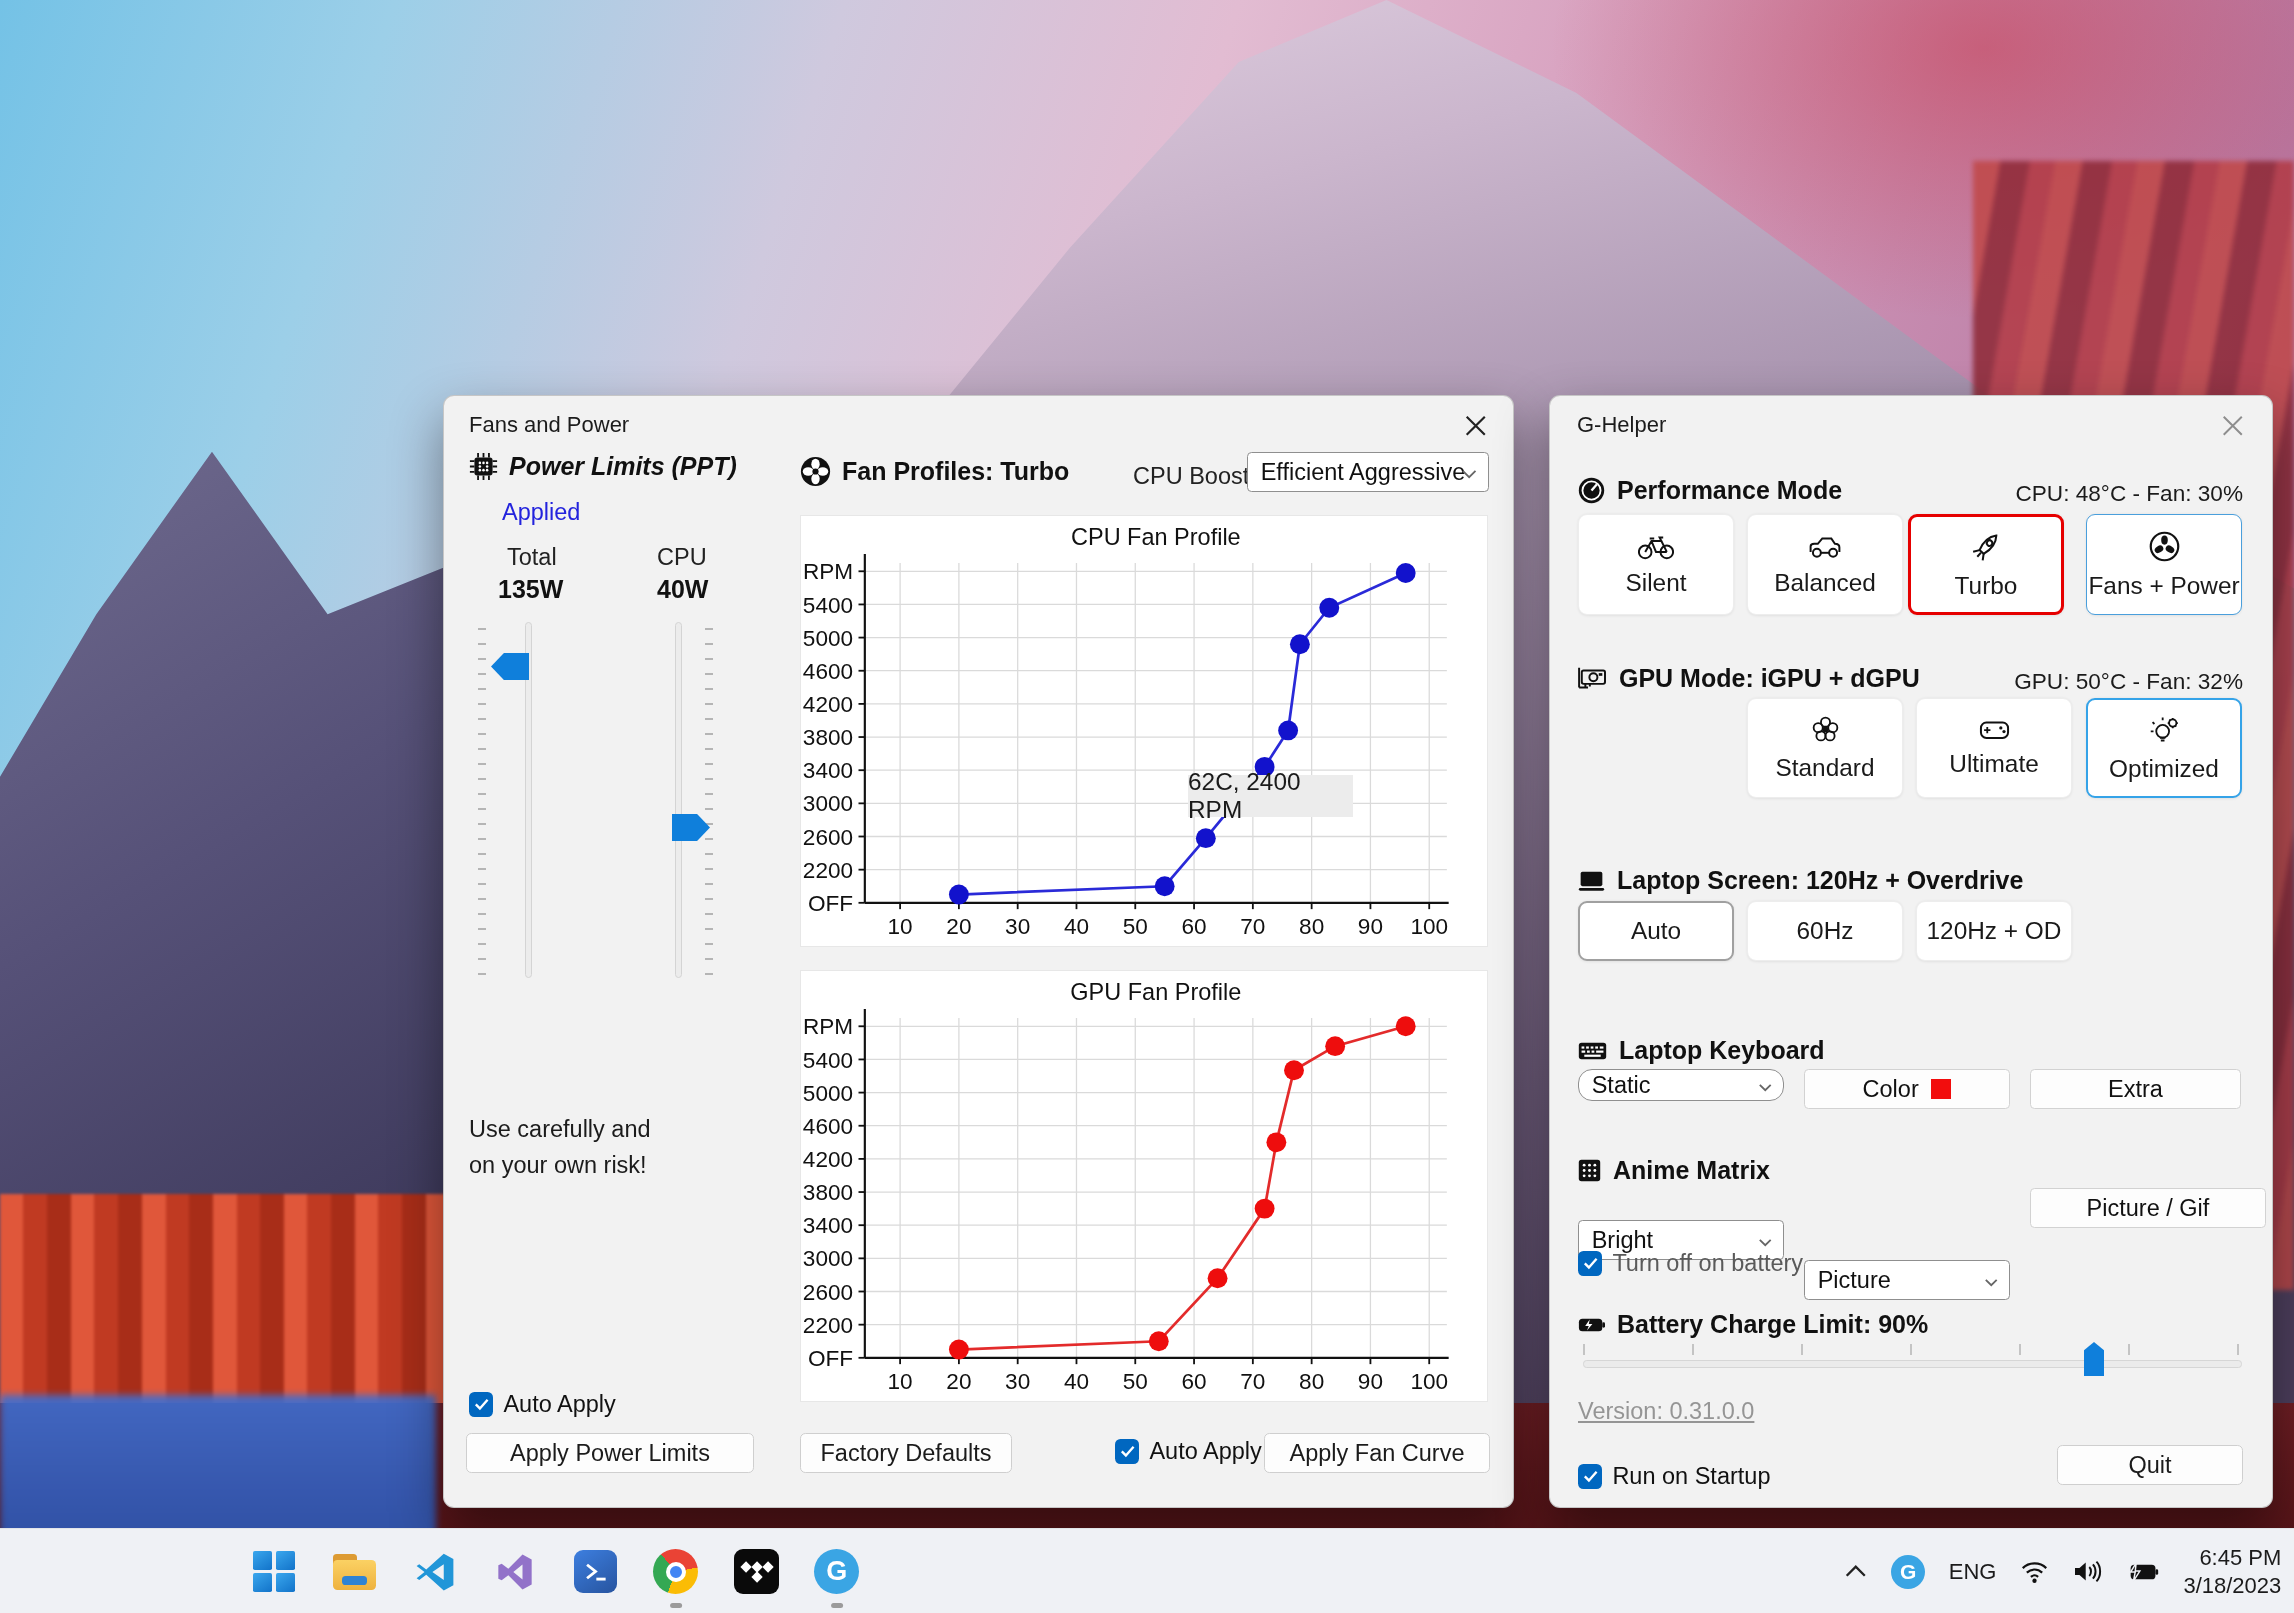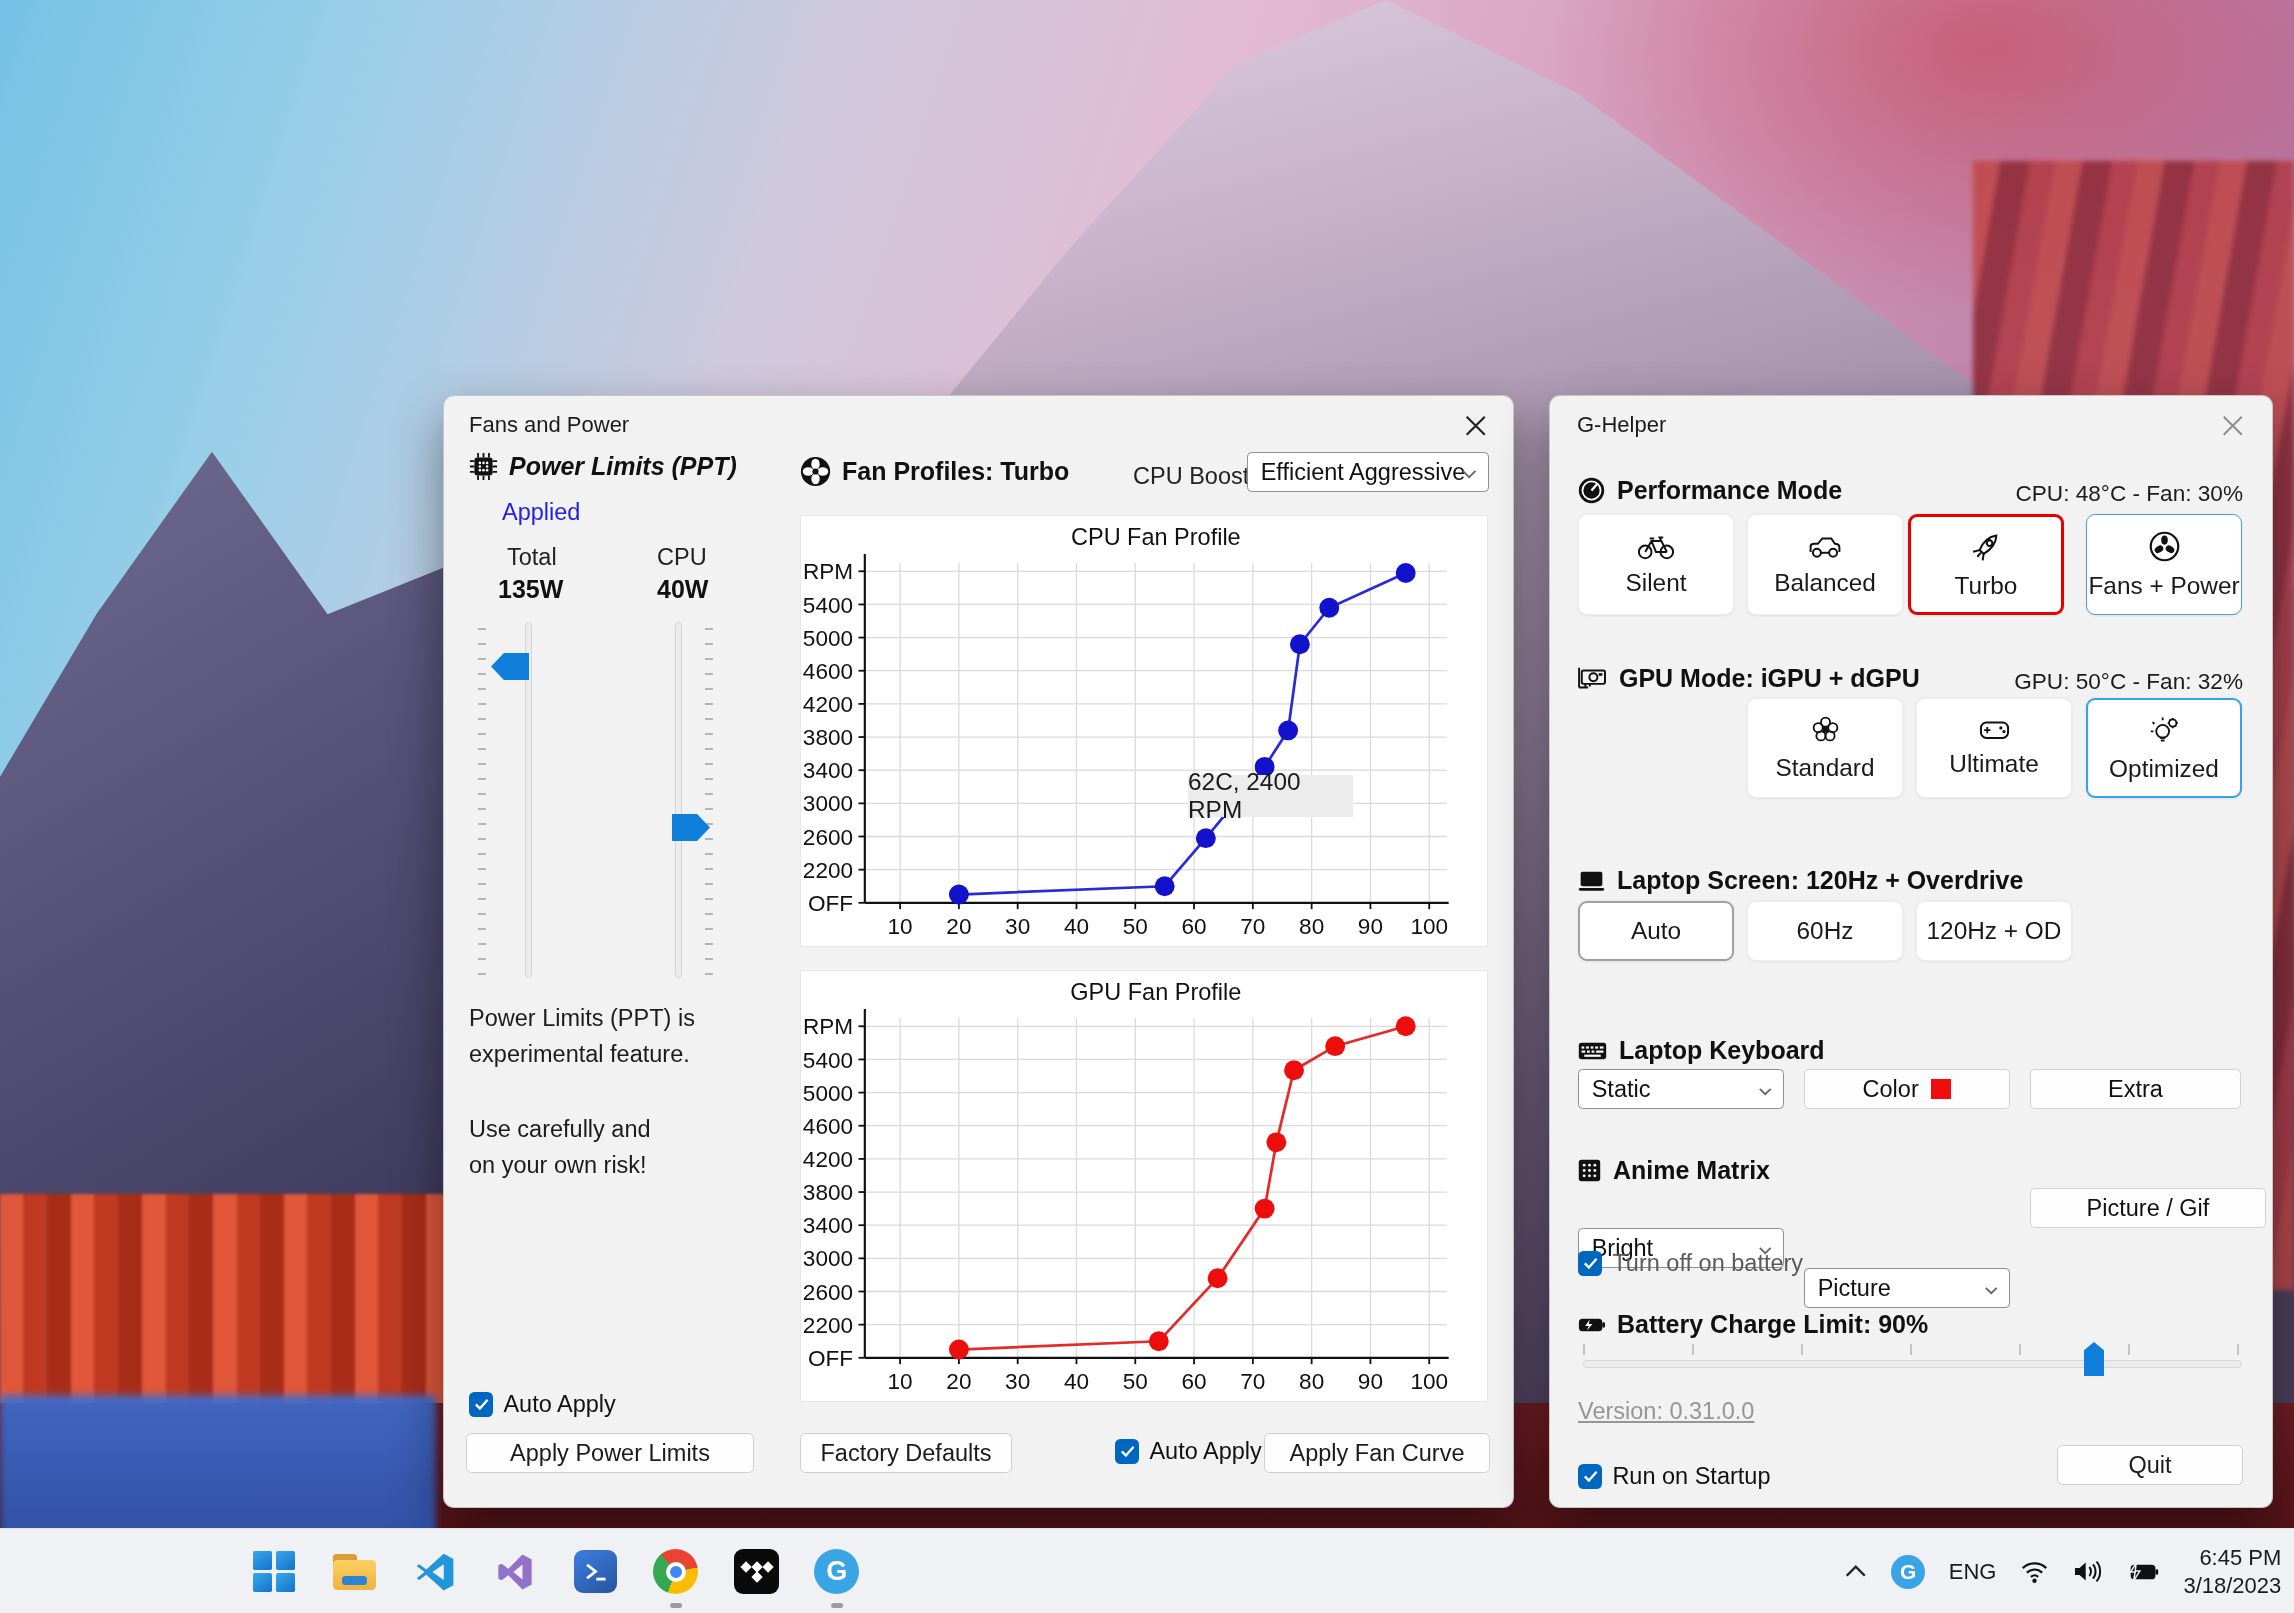--- a/index.html
+++ b/index.html
@@ -157,22 +157,20 @@
   <div class="abs pl-value" style="left:213px;top:179px;">40W</div>
 
   <div class="abs vticks" style="left:34px;top:232px;height:349px;"></div>
   <div class="abs vtrack" style="left:81px;top:226px;height:356px;"></div>
   <div class="abs vhandle left" style="left:47px;top:257px;"></div>
 
   <div class="abs vticks" style="left:261px;top:232px;height:349px;"></div>
   <div class="abs vtrack" style="left:231px;top:226px;height:356px;"></div>
   <div class="abs vhandle right" style="left:228px;top:418px;"></div>
 
-  <div class="abs note" style="left:25px;top:604px;">Power Limits (PPT) is
-experimental feature.</div>
   <div class="abs note" style="left:25px;top:715px;">Use carefully and
 on your own risk!</div>
 
   <div class="abs checkbox" style="left:25px;top:995px;">
     <span class="cb-box">
       <svg width="15.4" height="12.7" viewBox="0 0 17 14">
           <path d="M2 7 L6.5 11.5 L15 2" stroke="#fff" stroke-width="2.6" fill="none"></path>
         </svg>
     </span>
     <span>Auto Apply</span>
@@ -511,21 +509,21 @@
           <rect x="25" y="7" width="4" height="2.4"></rect>
           <rect x="5" y="11.5" width="4" height="2.4"></rect>
           <rect x="11" y="11.5" width="3" height="2.4"></rect>
           <rect x="16" y="11.5" width="3" height="2.4"></rect>
           <rect x="21" y="11.5" width="8" height="2.4"></rect>
           <rect x="8" y="16" width="18" height="2.4"></rect>
         </g>
     </svg>
     <span>Laptop Keyboard</span>
   </div>
-  <div class="abs dd" style="left:28px;top:673px;width:206px;height:40px;">
+  <div class="abs dd" style="left:28px;top:673px;width:206px;height:32px;border-radius:14px;">
     <span>Static</span>
     <span class="chev">
       <svg width="14.5" height="10" viewBox="0 0 16 11">
           <path d="M2 2 L8 8 L14 2" stroke="#666" stroke-width="2" fill="none"></path>
         </svg>
     </span>
   </div>
   <div class="gh-row-btn" style="left:254px;top:673px;width:206px;height:40px;gap:12.7px;">
     <span>Color</span>
     <span style="width:20px;height:20px;background:#f20d0d;display:inline-block;"></span>

